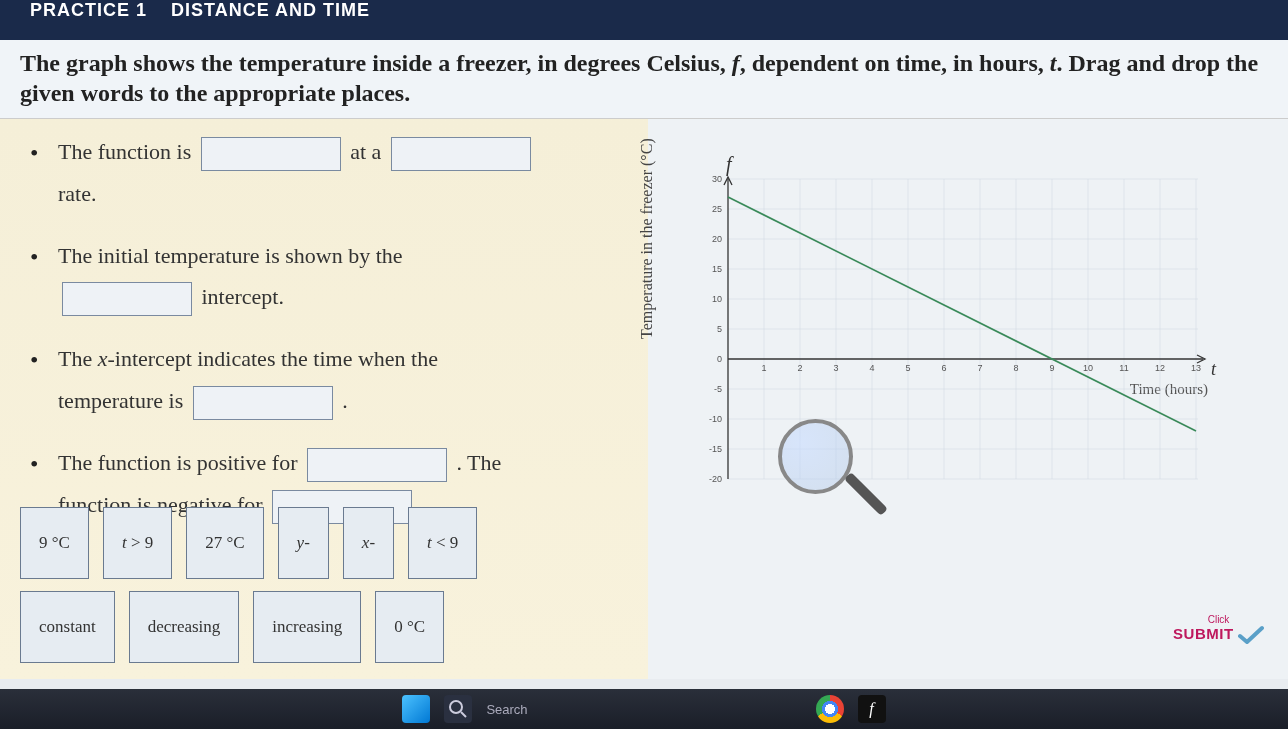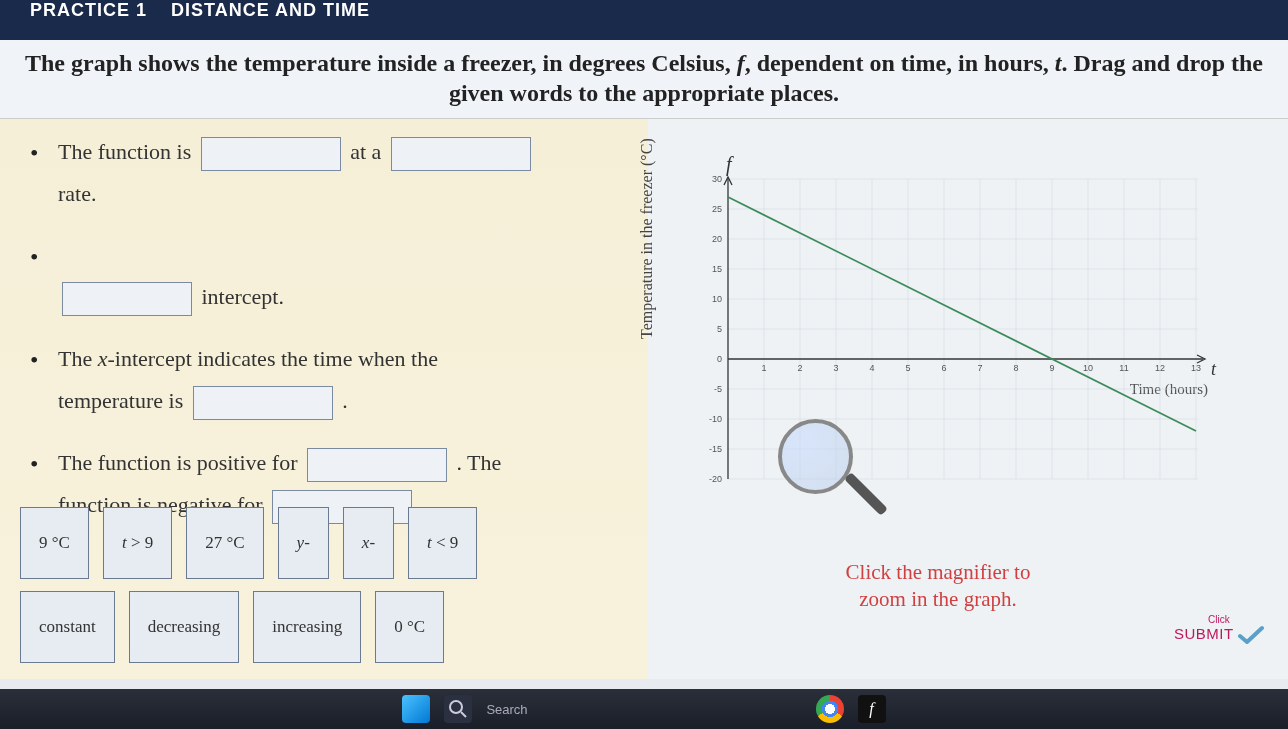--- a/index.html
+++ b/index.html
@@ -23,21 +23,20 @@
     overflow: hidden;
   }
   .question-text {
     background: #f0f4f8;
     padding: 8px 20px 10px 20px;
     font-size: 24px;
     font-weight: bold;
     color: #222;
     line-height: 1.25;
     border-bottom: 1px solid #ccc;
-    text-align: center;
   }
   .italic { font-style: italic; font-weight: bold; }
   .main-area {
     display: flex;
     flex-direction: row;
     height: 560px;
   }
   .left-panel {
     width: 648px;
     padding: 12px 10px 10px 30px;
@@ -175,21 +174,21 @@
   .submit-btn {
     position: absolute;
     right: 24px;
     bottom: 34px;
     font-family: Arial, sans-serif;
     text-align: center;
     cursor: pointer;
     color: #be185d;
   }
   .submit-btn .small { font-size: 10px; display:block; }
-  .submit-btn .big { font-size: 15px; font-weight: normal; letter-spacing: 0.5px; }
+  .submit-btn .big { font-size: 15px; font-weight: bold; letter-spacing: 0.5px; }
   .submit-check {
     display: inline-block;
     width: 26px; height: 20px;
     vertical-align: middle;
   }
   .taskbar {
     position: absolute;
     bottom: 0;
     left: 0;
     width: 1288px;
@@ -233,21 +232,21 @@
     <div class="stmt">
       <span>The function is</span>
       <span class="drop-slot"></span>
       <span>at a</span>
       <span class="drop-slot"></span>
       <br>
       <span>rate.</span>
     </div>
 
     <div class="stmt">
-      <br>
+      <span>The initial temperature is shown by the</span><br>
       <span class="drop-slot small"></span>
       <span>intercept.</span>
     </div>
 
     <div class="stmt">
       <span>The <span class="ital">x</span>-intercept indicates the time when the<br>temperature is</span>
       <span class="drop-slot"></span>
       <span>.</span>
     </div>
 
@@ -345,24 +344,20 @@
         <text class="tick-text" x="436" y="202" text-anchor="middle">11</text>
         <text class="tick-text" x="472" y="202" text-anchor="middle">12</text>
         <text class="tick-text" x="508" y="202" text-anchor="middle">13</text>
       </svg>
 
       <div class="magnifier">
         <div class="mag-lens"></div>
         <div class="mag-handle"></div>
       </div>
 
-      <div class="mag-text">
-        <span>Click the magnifier to</span><br>
-        <span>zoom in the graph.</span>
-      </div>
     </div>
 
     <div class="submit-btn">
       <span class="small">Click</span>
       <span class="big">SUBMIT</span>
       <svg class="submit-check" viewBox="0 0 26 20">
         <polyline points="2,11 9,17 24,3" fill="none" stroke="#5aa0c8" stroke-width="4" stroke-linecap="round" stroke-linejoin="round"></polyline>
       </svg>
     </div>
   </div>

